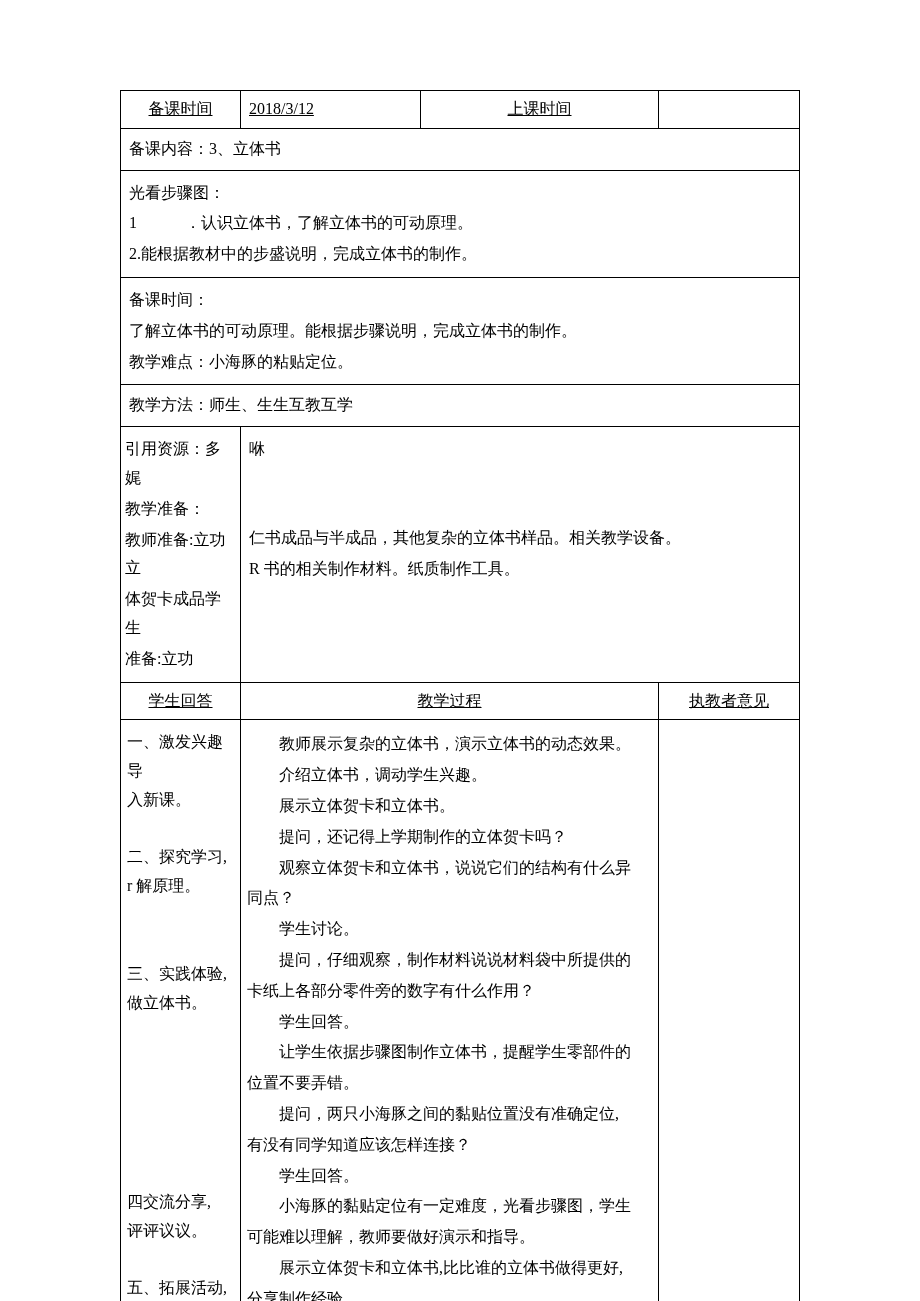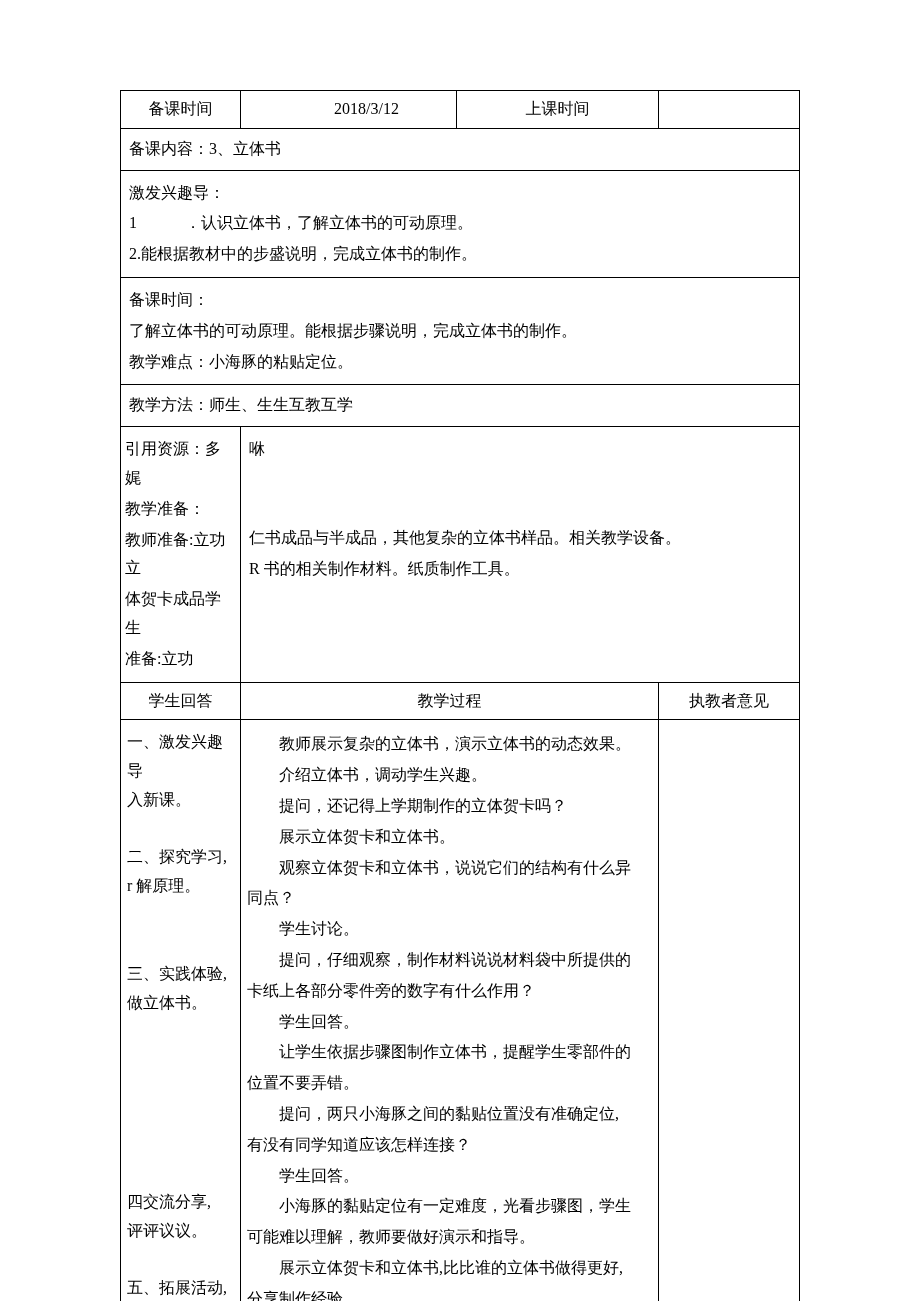--- a/index.html
+++ b/index.html
@@ -17,24 +17,25 @@
     box-sizing: border-box;
   }
   .row {
     display: flex;
     border-bottom: 1px solid #000;
   }
   .row:last-child { border-bottom: none; }
   .cell {
     padding: 4px 8px;
     box-sizing: border-box;
+    text-decoration: underline;
   }
   .br { border-right: 1px solid #000; }
   .c-label { width: 120px; text-align: center; }
-  .c-date  { width: 180px; text-align: center; margin-left: 36px; }
+  .c-date  { width: 180px; text-align: left; }
   .c-label2{ width: 180px; text-align: center; }
   .full { border-bottom: 1px solid #000; padding: 6px 8px; }
   .goals { padding: 6px 8px; border-bottom: 1px solid #000; }
   .goals div { margin: 2px 0; }
   .prep {
     display: flex;
     border-bottom: 1px solid #000;
     font-family: Liberation Serif, serif;
   }
   .prep-left {
@@ -76,21 +77,21 @@
   <div class="row">
     <div class="cell br c-label">备课时间</div>
     <div class="cell br c-date">2018/3/12</div>
     <div class="cell br c-label2" style="flex:1">上课时间</div>
     <div class="cell" style="width:140px"></div>
   </div>
 
   <div class="full">备课内容：3、立体书</div>
 
   <div class="goals">
-    <div>激发兴趣导：</div>
+    <div>光看步骤图：</div>
     <div>
       <span>1</span>
       <span style="display:inline-block;width:40px"></span>
       <span>．认识立体书，了解立体书的可动原理。</span>
     </div>
     <div>2.能根据教材中的步盛说明，完成立体书的制作。</div>
   </div>
 
   <div class="goals">
     <div>备课时间：</div>
@@ -142,22 +143,22 @@
       </div>
       <div>
         <div>五、拓展活动,</div>
 
       </div>
     </div>
 
     <div class="col-proc">
       <div class="indent">教师展示复杂的立体书，演示立体书的动态效果。</div>
       <div class="indent">介绍立体书，调动学生兴趣。</div>
+      <div class="indent">展示立体贺卡和立体书。</div>
       <div class="indent">提问，还记得上学期制作的立体贺卡吗？</div>
-      <div class="indent">展示立体贺卡和立体书。</div>
       <div class="indent">观察立体贺卡和立体书，说说它们的结构有什么异</div>
       <div class="noindent">同点？</div>
       <div class="indent">学生讨论。</div>
       <div class="indent">提问，仔细观察，制作材料说说材料袋中所提供的</div>
       <div class="noindent">卡纸上各部分零件旁的数字有什么作用？</div>
       <div class="indent">学生回答。</div>
       <div class="indent">让学生依据步骤图制作立体书，提醒学生零部件的</div>
       <div class="noindent">位置不要弄错。</div>
       <div class="indent">提问，两只小海豚之间的黏贴位置没有准确定位,</div>
       <div class="noindent">有没有同学知道应该怎样连接？</div>

